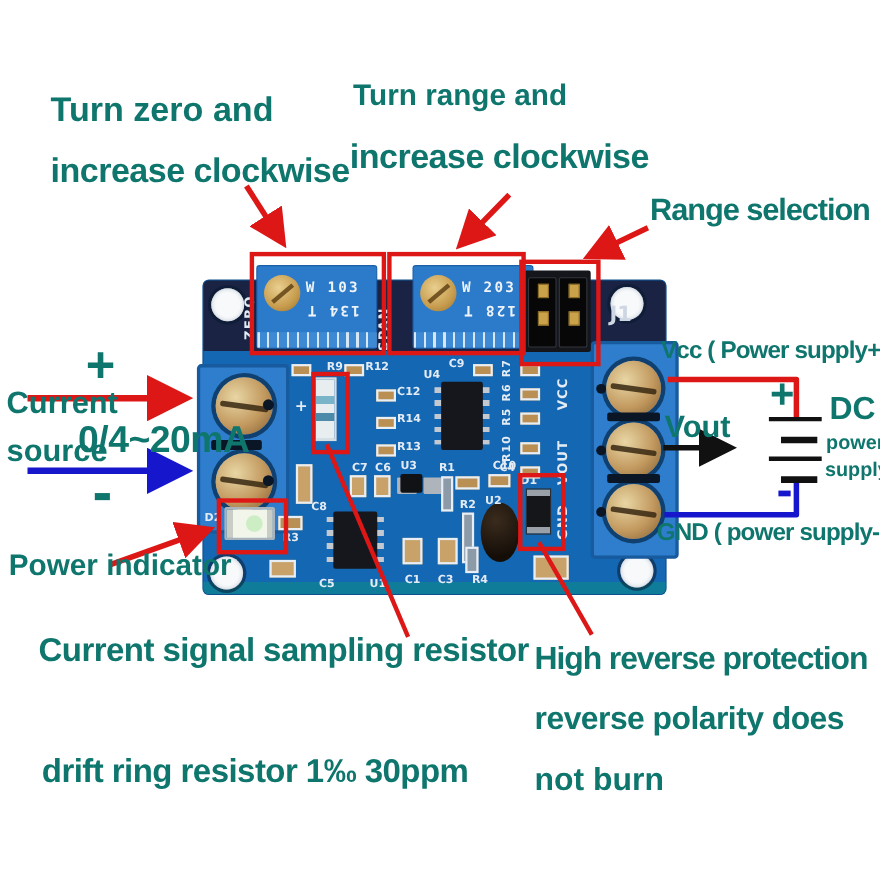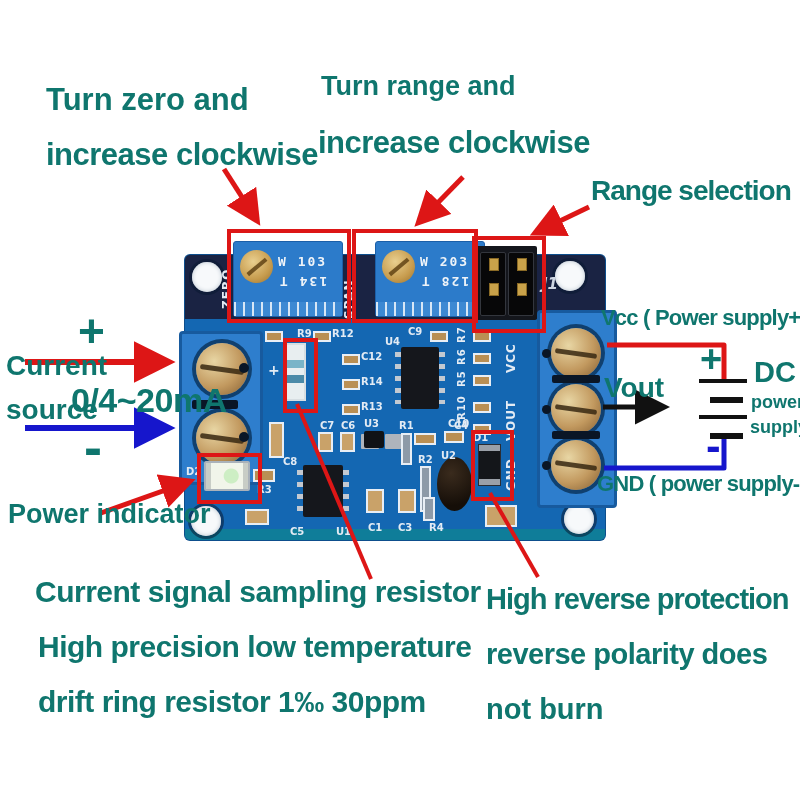--- a/index.html
+++ b/index.html
@@ -118,21 +118,21 @@
     <div class="jumper" style="left:291px;top:-9px;width:61px;height:74px;">
       <div class="jcap" style="left:4px;top:6px;">
         <div class="jpin" style="left:8px;top:5px;"></div>
         <div class="jpin" style="left:8px;top:30px;"></div>
       </div>
       <div class="jcap" style="left:32px;top:6px;">
         <div class="jpin" style="left:8px;top:5px;"></div>
         <div class="jpin" style="left:8px;top:30px;"></div>
       </div>
     </div>
-    <span class="silk" style="left:357px;top:22px;font-size:15px;color:#cdd6e2;font-style:italic;">J1</span>
+    <span class="silk" style="left:369px;top:22px;font-size:19px;color:#cdd6e2;">J1</span>
 
     <div class="ic" style="left:216px;top:92px;width:38px;height:62px;"></div>
     <div class="ic" style="left:118px;top:210px;width:40px;height:52px;"></div>
     <div class="sot" style="left:179px;top:176px;width:20px;height:17px;"></div>
     <div class="blob" style="left:252px;top:202px;width:35px;height:54px;"></div>
     <div class="diode" style="left:293px;top:189px;width:21px;height:40px;"></div>
     <div class="led" style="left:19px;top:206px;width:42px;height:26px;"></div>
     <div class="sampler" style="left:100px;top:88px;width:21px;height:58px;"></div>
 
     <div class="res" style="left:80px;top:76px;"></div>
@@ -239,21 +239,20 @@
 
   <div class="rtxt" style="left:6px;top:352px;font-size:28px;">Current</div>
   <div class="rtxt" style="left:6px;top:396px;font-size:28px;">source</div>
   <div class="rtxt" style="left:71px;top:383px;font-size:34px;letter-spacing:-0.5px;">0/4~20mA</div>
   <div class="rtxt" style="left:78px;top:308px;font-size:46px;font-weight:700;">+</div>
   <div class="rtxt" style="left:84px;top:420px;font-size:54px;font-weight:700;">-</div>
 
   <div class="rtxt" style="left:8px;top:501px;font-size:27px;">Power indicator</div>
 
   <div class="rtxt" style="left:35px;top:577px;font-size:30px;letter-spacing:-0.5px;">Current signal sampling resistor</div>
-  <div class="rtxt" style="left:38px;top:632px;font-size:30px;letter-spacing:-0.5px;">High precision low temperature</div>
   <div class="rtxt" style="left:38px;top:687px;font-size:30px;letter-spacing:-0.5px;">drift ring resistor 1‰ 30ppm</div>
 
   <div class="rtxt" style="left:486px;top:585px;font-size:29px;letter-spacing:-1px;">High reverse protection</div>
   <div class="rtxt" style="left:486px;top:640px;font-size:29px;letter-spacing:-0.5px;">reverse polarity does</div>
   <div class="rtxt" style="left:486px;top:695px;font-size:29px;">not burn</div>
 
   <div class="rtxt" style="left:601px;top:307px;font-size:22px;letter-spacing:-0.8px;">Vcc ( Power supply+ )</div>
   <div class="rtxt" style="left:604px;top:374px;font-size:28px;">Vout</div>
   <div class="rtxt" style="left:597px;top:473px;font-size:22px;letter-spacing:-0.8px;">GND ( power supply- )</div>
 

